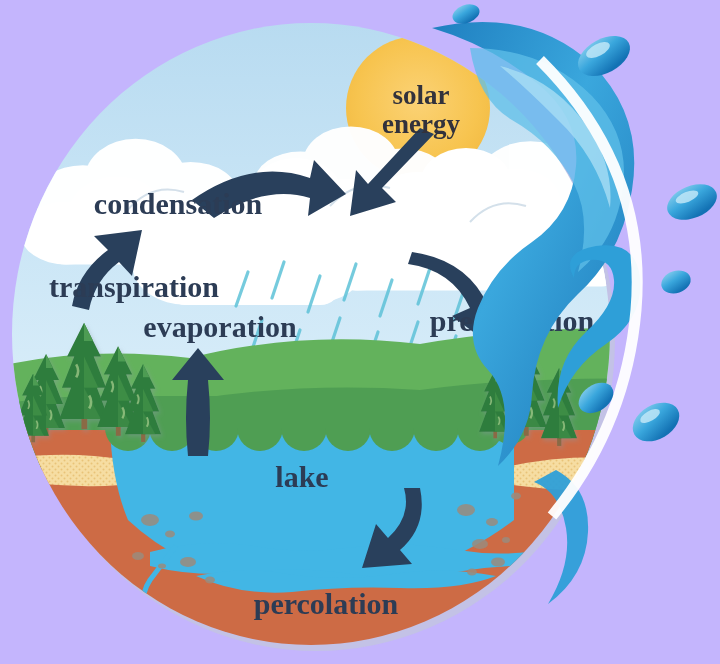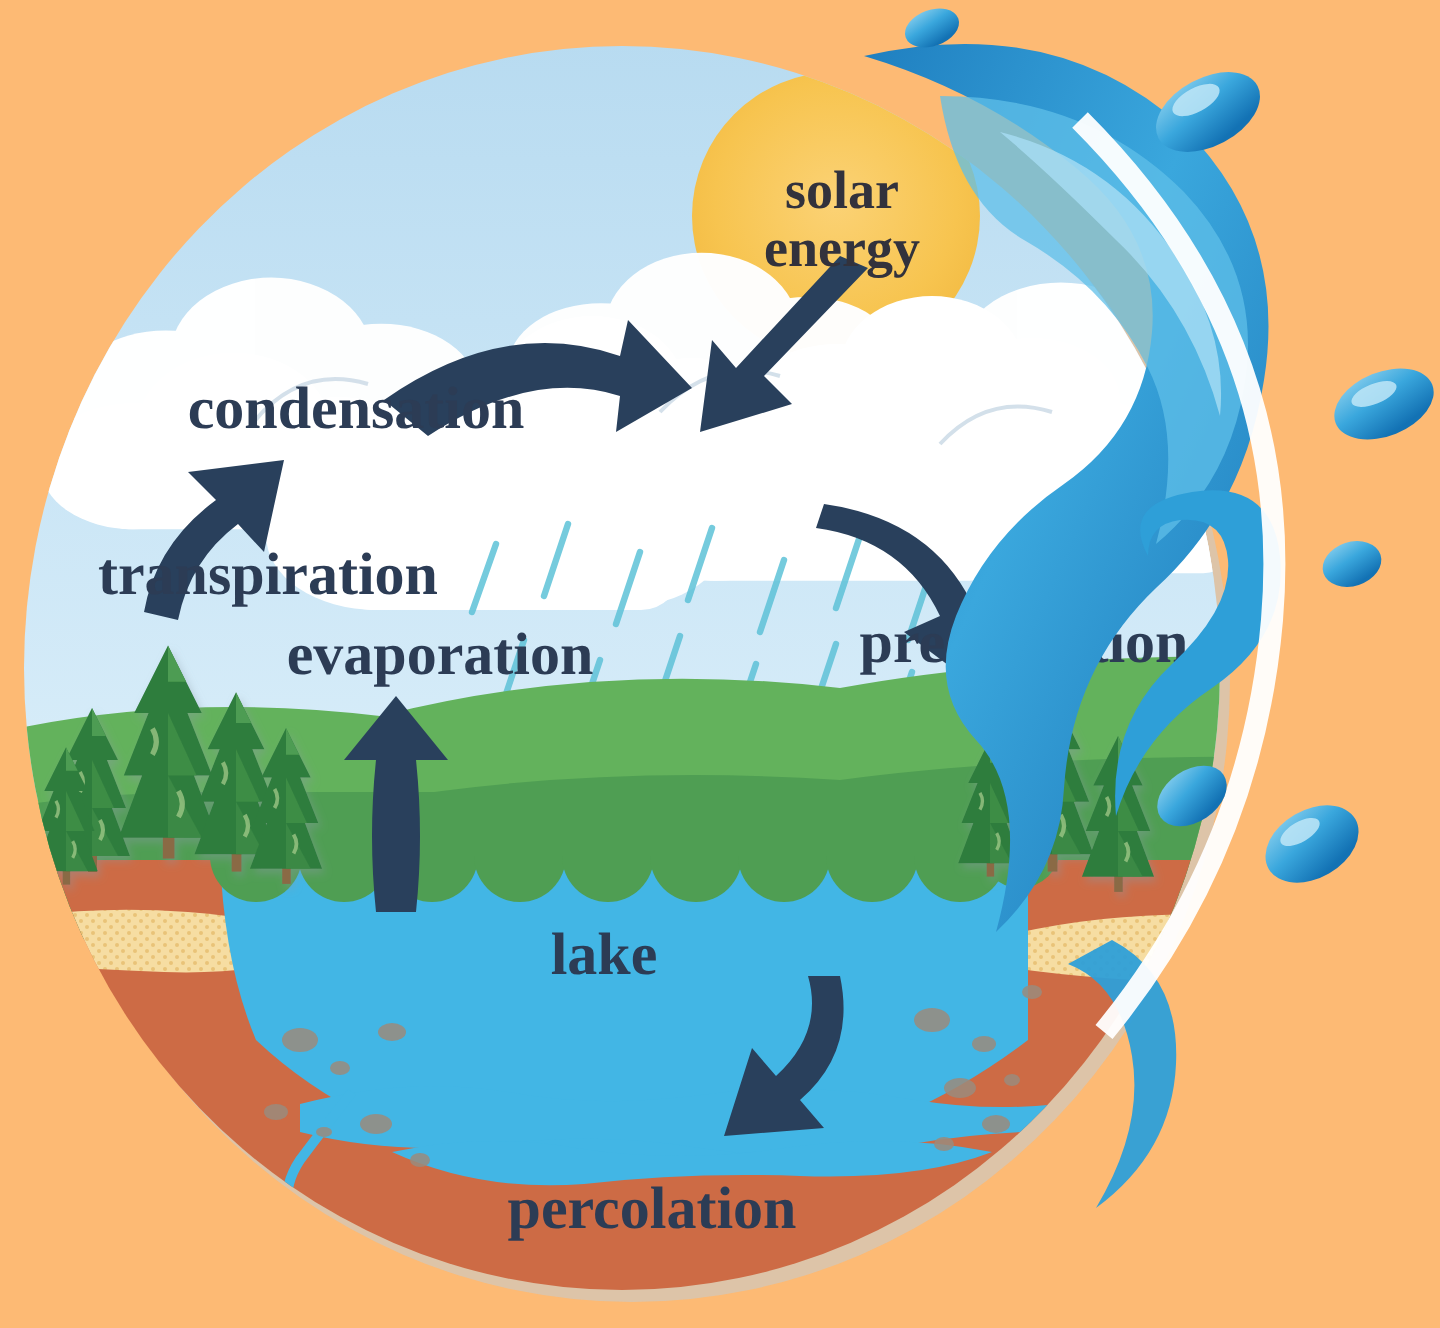--- a/index.html
+++ b/index.html
@@ -10,21 +10,21 @@
   body {
     width: 720px;
     height: 664px;
     overflow: hidden;
     font-family: "Liberation Serif", serif;
   }
   #stage {
     position: relative;
     width: 720px;
     height: 664px;
-    background: #fdba74;
+    background: #c4b5fd;
   }
   #diagram-svg {
     position: absolute;
     left: 0;
     top: 0;
     width: 720px;
     height: 664px;
     display: block;
   }
   .label-text {

